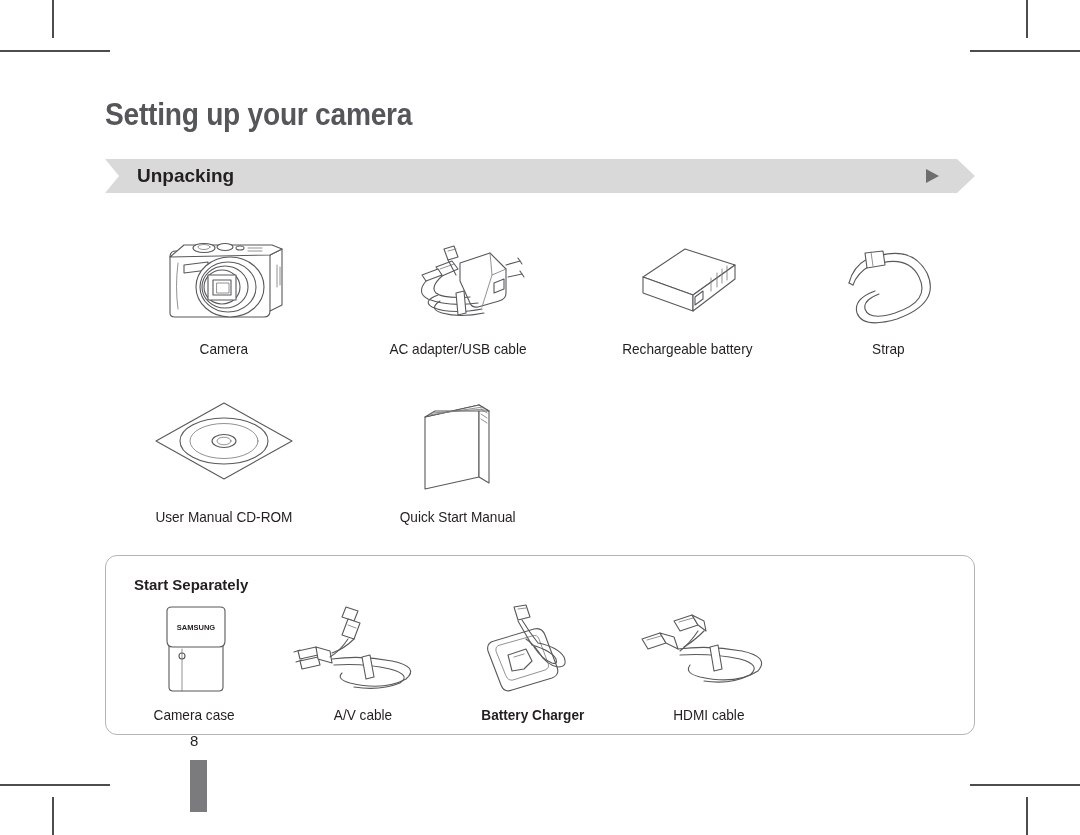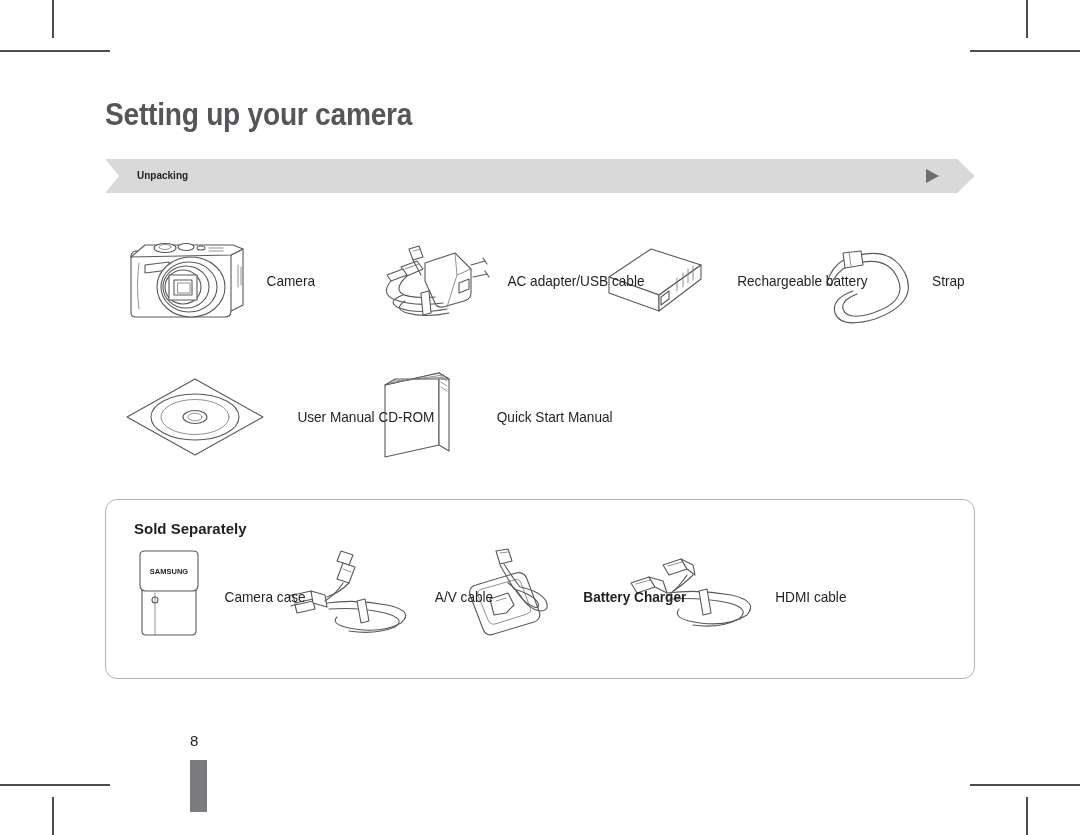--- a/index.html
+++ b/index.html
@@ -65,42 +65,42 @@
     height: 34px;
     background: #d9d9d9;
     -webkit-clip-path: polygon(0 0, calc(100% - 18px) 0, 100% 50%, calc(100% - 18px) 100%, 0 100%, 14px 50%);
     clip-path: polygon(0 0, calc(100% - 18px) 0, 100% 50%, calc(100% - 18px) 100%, 0 100%, 14px 50%);
   }
   .banner-label {
     position: absolute;
     left: 32px;
     top: 0;
     line-height: 34px;
-    font-size: 10px;
+    font-size: 19px;
     font-weight: bold;
     color: #231f20;
   }
   .banner-arrow {
     position: absolute;
     right: 36px;
     top: 10px;
     width: 0; height: 0;
     border-left: 13px solid #6d6e72;
     border-top: 7.5px solid transparent;
     border-bottom: 7.5px solid transparent;
   }
 
   
   .row {
     display: flex;
     align-items: flex-end;
   }
   .cell {
     display: flex;
-    flex-direction: row;
+    flex-direction: column;
     align-items: center;
   }
   .art {
     height: 112px;
     display: flex;
     align-items: flex-end;
     justify-content: center;
   }
   .caption {
     margin-top: 8px;
@@ -339,21 +339,21 @@
           <path class="ln-thin" d="M46 22 L100 14"></path>
           <path class="ln-thin" d="M49 20 L102 16"></path>
         </svg>
       </div>
       <div class="caption">Quick Start Manual</div>
     </div>
 
   </div>
 
   <div class="sold-box">
-    <div class="sold-title">Sold Separately</div>
+    <div class="sold-title">Start Separately</div>
 
     <div class="row row-sold">
 
       <div class="cell">
         <div class="art">
           <svg width="110" height="100" viewBox="0 0 110 100">
 
             <path class="fillw" d="M30 26 L80 26 Q84 26 84 31 L84 88 Q84 92 80 92 L34 92 Q30 92 30 88 Z"></path>
 
             <path class="fillw" d="M28 12 Q28 8 33 8 L81 8 Q86 8 86 12 L86 42 Q86 48 80 48 L34 48 Q28 48 28 42 Z"></path>

